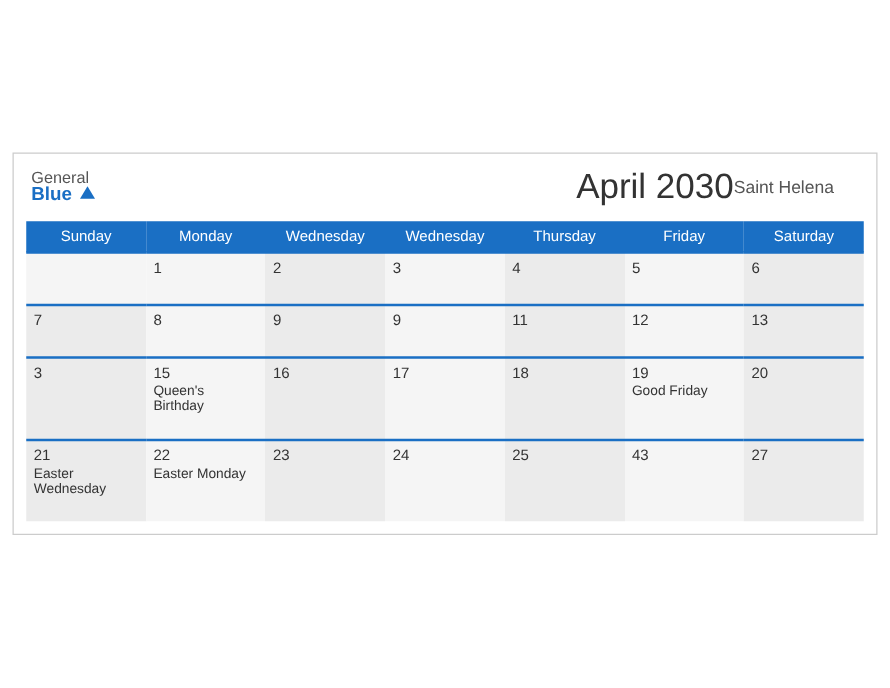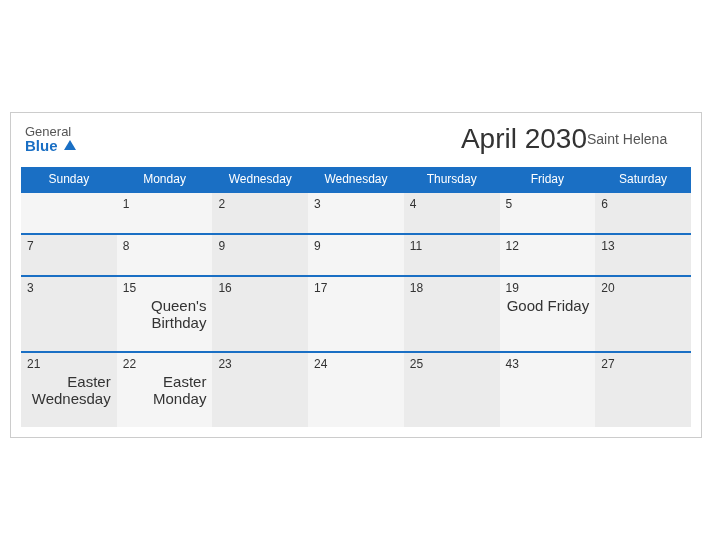--- a/index.html
+++ b/index.html
@@ -94,24 +94,23 @@
     .calendar-grid tbody tr td:nth-child(odd) {
       background: #ebebeb;
     }
     .calendar-grid tbody tr td .day-num {
       font-size: 12px;
       color: #333;
       display: block;
       margin-bottom: 2px;
     }
     .calendar-grid tbody tr td .event {
-      font-size: 15px;
+      font-size: 11px;
       color: #333;
       display: block;
-      text-align: right;
     }
     .empty-cell {
       background: #f5f5f5 !important;
     }
   </style>
 </head>
 <body>
 
 <div class="calendar-container">
   <div class="calendar-header">

